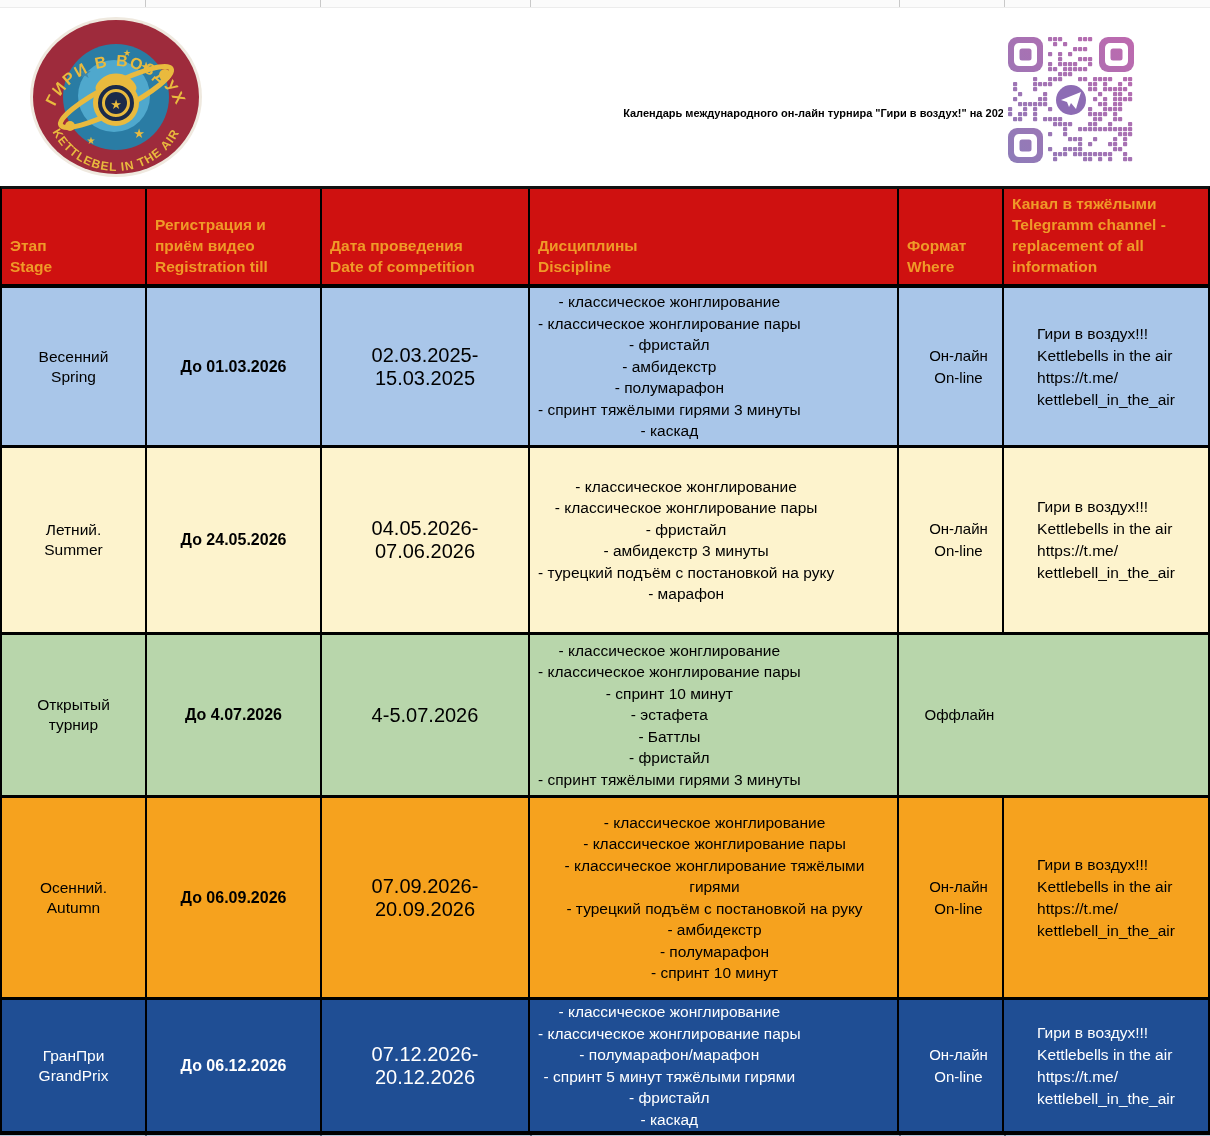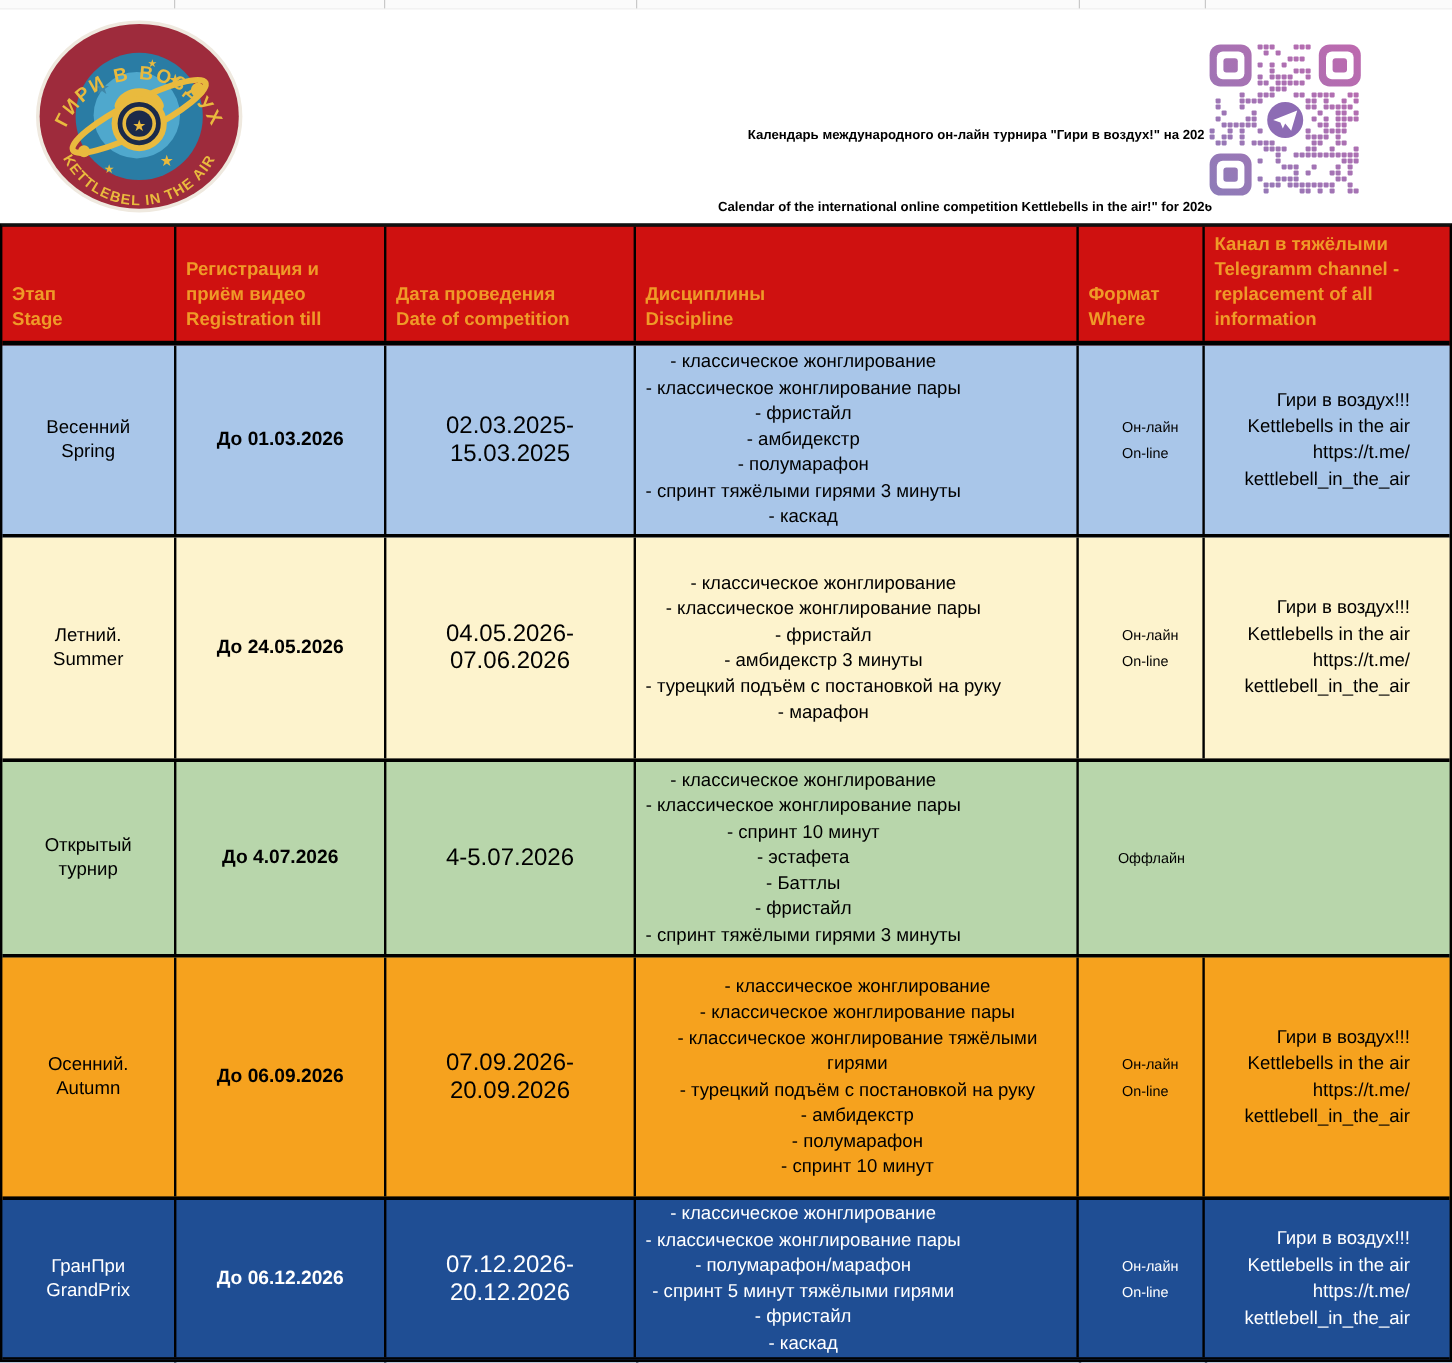--- a/index.html
+++ b/index.html
@@ -43,22 +43,22 @@
     padding:5px 6px 7px 8px;text-align:left;
   }
   .r1{height:157px;} .r2{height:184px;} .r3{height:160px;} .r4{height:199px;} .r5{height:131px;}
   .c-stage{font-size:15.5px;line-height:20px;text-align:center;}
   .c-reg{font-size:16px;font-weight:bold;text-align:center;}
   .c-date{font-size:20px;text-align:center;}
   .c-disc{
     font-size:15.5px;line-height:21.5px;text-align:center;
     justify-content:flex-start;padding:4px 6px 4px 8px;
   }
-  .c-fmt{font-size:12px;line-height:22px;text-align:left;margin-left:16px;}
-  .c-ch{font-size:15.5px;line-height:22px;text-align:right;padding:0 6px;}
+  .c-fmt{font-size:15px;line-height:22px;text-align:center;margin-left:16px;}
+  .c-ch{font-size:15.5px;line-height:22px;text-align:left;padding:0 6px;}
   
   .bottom-strip{position:relative;height:8px;background:#b6c6da;}
   .bottom-strip .vline{position:absolute;top:0;bottom:0;width:2px;background:#5b6b80;}
 </style>
 </head>
 <body>
 
 <div class="sheet-strip">
   <div class="vline" style="left:145px"></div>
   <div class="vline" style="left:320px"></div>
@@ -102,21 +102,20 @@
         <textPath href="#arcTop" startOffset="50%" text-anchor="middle">ГИРИ В ВОЗДУХ</textPath>
       </text>
       <text font-size="12" font-weight="bold" fill="#e9ba3e" letter-spacing="1">
         <textPath href="#arcBot" startOffset="50%" text-anchor="middle">KETTLEBEL IN THE AIR</textPath>
       </text>
     </svg>
   </div>
 
   <div class="titles">
     <span>Календарь международного он-лайн турнира "Гири в воздух!" на 2026</span><br>
-    <span>Calendar of the international online competition Kettlebells in the air!" for 2026</span>
   </div>
 
   <div class="qr">
     <svg id="qrsvg" width="136" height="140" viewBox="0 0 136 140">
       <defs>
         <linearGradient id="qrg" gradientUnits="userSpaceOnUse" x1="136" y1="0" x2="0" y2="140">
           <stop offset="0" stop-color="#c068ae"></stop>
           <stop offset="1" stop-color="#8b7db9"></stop>
         </linearGradient>
       </defs>

